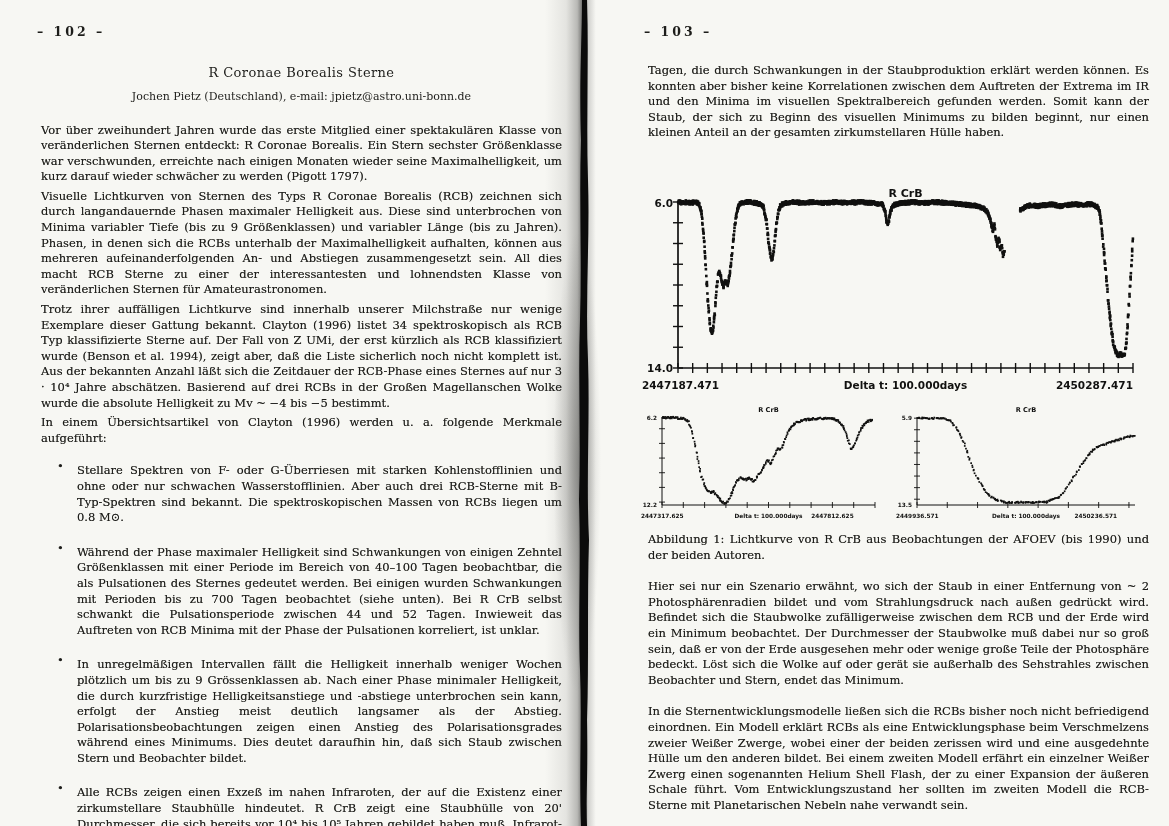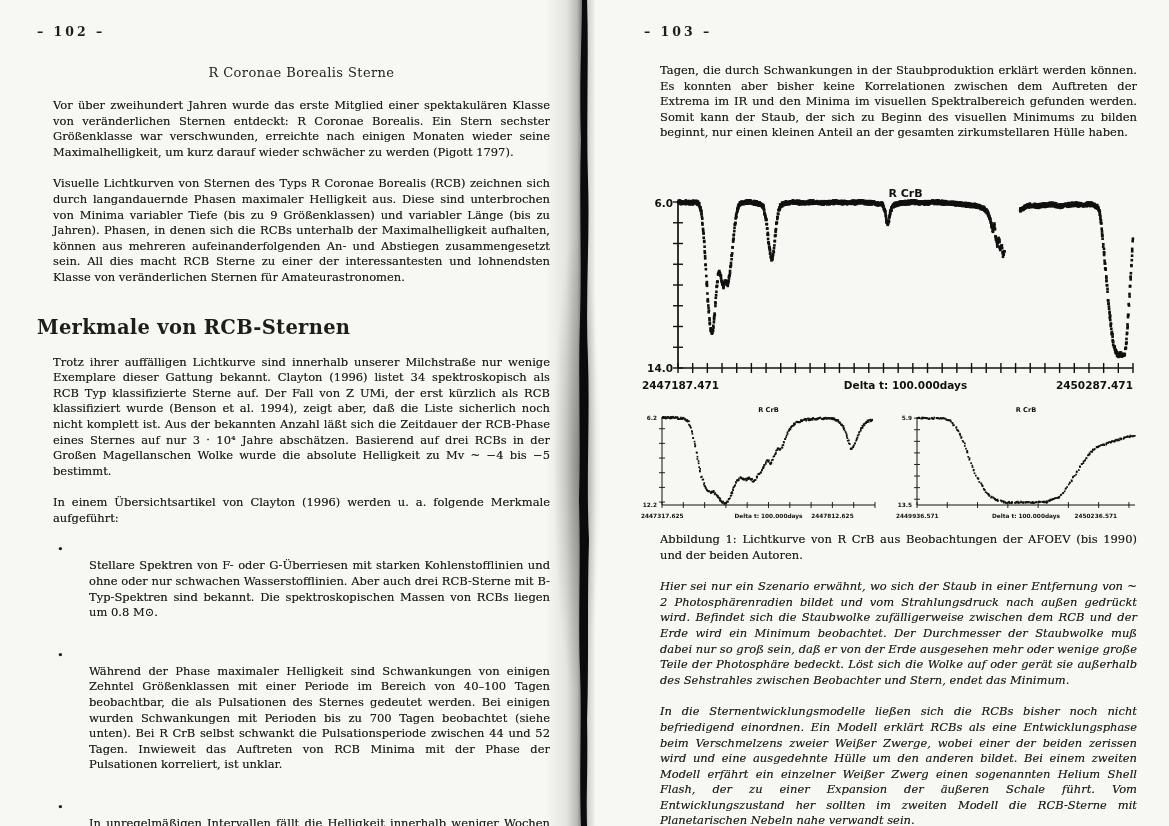--- a/index.html
+++ b/index.html
@@ -15,57 +15,57 @@
   .pagenum{
     text-align:left;font-weight:bold;font-size:12.5px;
     margin-top:24px;letter-spacing:3px;
   }
   .title{
     text-align:center;font-size:13px;font-weight:normal;
     margin:26px 0 10px 0;letter-spacing:0.4px;
   }
   .authors{text-align:center;font-size:11px;line-height:14.5px;margin-bottom:18px;}
   .p{
-    font-size:11.5px;line-height:15.6px;text-align:justify;margin:16px;
+    font-size:11.5px;line-height:15.6px;text-align:justify;margin:4px;
     text-shadow:0 0 0.35px rgba(20,20,15,0.55);
   }
   .h2{
     font-size:19.5px;font-weight:bold;margin:30px 0 13px 0;letter-spacing:0.3px;
   }
   ul.bullets{list-style:none;margin:13px 0 0 20px;padding:0;}
   ul.bullets li{display:flex;margin-bottom:11px;}
   ul.bullets .marker{width:16px;flex:none;font-size:11.5px;line-height:15.6px;}
   ul.bullets .btxt{flex:1;}
   .figure{margin:43px 0 4px -4px;}
   .insets{display:flex;gap:8px;margin-top:4px;}
   .caption{margin-top:10px;}
-  .sp2{margin-top:16px;font-style:italic;}
+  .sp2{margin-top:16px;}
   
   .gutter-halo{
     position:absolute;left:545px;top:0;width:62px;height:826px;pointer-events:none;
     background:
       radial-gradient(ellipse 34px 330px at 52% 56%, rgba(40,40,38,0.30), rgba(0,0,0,0) 70%),
       linear-gradient(90deg, rgba(0,0,0,0) 0%, rgba(60,60,58,0.10) 34%, rgba(40,40,38,0.30) 52%, rgba(10,10,10,0.55) 60%, rgba(40,40,40,0.18) 70%, rgba(0,0,0,0) 82%);
   }
   .gutter-core{position:absolute;left:575px;top:0;pointer-events:none;}
   svg text{user-select:none;}
 </style>
 </head>
 <body>
 
 <div>
 
   <div class="page page-left">
     <div class="pagenum">– 102 –</div>
     <div class="title">R Coronae Borealis Sterne</div>
     <div class="authors">
+      <div>Jochen Pietz (Deutschland), e-mail: jpietz@astro.uni-bonn.de</div>
     </div>
     <p class="p">Vor über zweihundert Jahren wurde das erste Mitglied einer spektakulären Klasse von veränderlichen Sternen entdeckt: R Coronae Borealis. Ein Stern sechster Größenklasse war verschwunden, erreichte nach einigen Monaten wieder seine Maximalhelligkeit, um kurz darauf wieder schwächer zu werden (Pigott 1797).</p>
     <p class="p">Visuelle Lichtkurven von Sternen des Typs R Coronae Borealis (RCB) zeichnen sich durch langandauernde Phasen maximaler Helligkeit aus. Diese sind unterbrochen von Minima variabler Tiefe (bis zu 9 Größenklassen) und variabler Länge (bis zu Jahren). Phasen, in denen sich die RCBs unterhalb der Maximalhelligkeit aufhalten, können aus mehreren aufeinanderfolgenden An- und Abstiegen zusammengesetzt sein. All dies macht RCB Sterne zu einer der interessantesten und lohnendsten Klasse von veränderlichen Sternen für Amateurastronomen.</p>
-    <div class="h2">Merkmale von RCB-Sternen</div>
     <p class="p">Trotz ihrer auffälligen Lichtkurve sind innerhalb unserer Milchstraße nur wenige Exemplare dieser Gattung bekannt. Clayton (1996) listet 34 spektroskopisch als RCB Typ klassifizierte Sterne auf. Der Fall von Z UMi, der erst kürzlich als RCB klassifiziert wurde (Benson et al. 1994), zeigt aber, daß die Liste sicherlich noch nicht komplett ist. Aus der bekannten Anzahl läßt sich die Zeitdauer der RCB-Phase eines Sternes auf nur 3 · 10⁴ Jahre abschätzen. Basierend auf drei RCBs in der Großen Magellanschen Wolke wurde die absolute Helligkeit zu Mv ~ −4 bis −5 bestimmt.</p>
     <p class="p">In einem Übersichtsartikel von Clayton (1996) werden u. a. folgende Merkmale aufgeführt:</p>
     <ul class="bullets">
       <li>
         <span class="marker">•</span>
         <span class="p btxt">Stellare Spektren von F- oder G-Überriesen mit starken Kohlenstofflinien und ohne oder nur schwachen Wasserstofflinien. Aber auch drei RCB-Sterne mit B-Typ-Spektren sind bekannt. Die spektroskopischen Massen von RCBs liegen um 0.8 M⊙.</span>
       </li>
       <li>
         <span class="marker">•</span>
         <span class="p btxt">Während der Phase maximaler Helligkeit sind Schwankungen von einigen Zehntel Größenklassen mit einer Periode im Bereich von 40–100 Tagen beobachtbar, die als Pulsationen des Sternes gedeutet werden. Bei einigen wurden Schwankungen mit Perioden bis zu 700 Tagen beobachtet (siehe unten). Bei R CrB selbst schwankt die Pulsationsperiode zwischen 44 und 52 Tagen. Inwieweit das Auftreten von RCB Minima mit der Phase der Pulsationen korreliert, ist unklar.</span>

